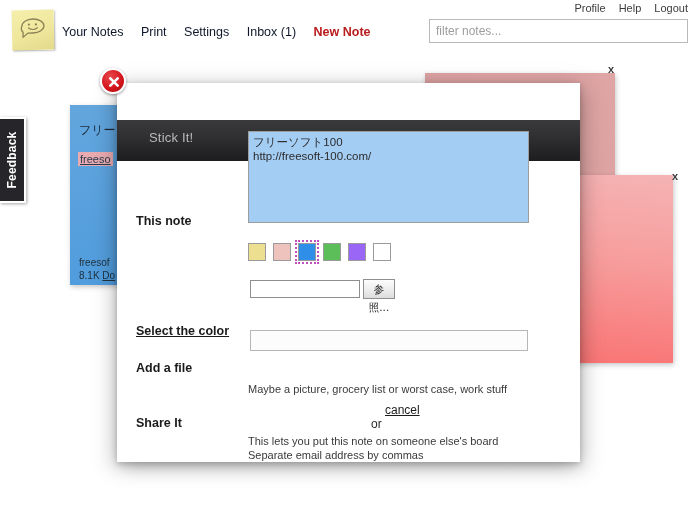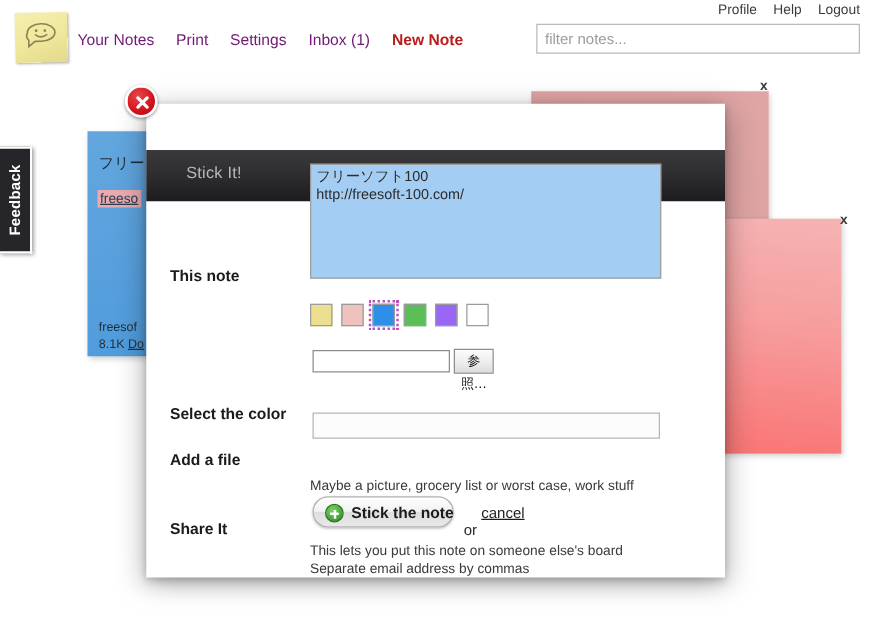--- a/index.html
+++ b/index.html
@@ -57,21 +57,21 @@
   }
   .filter-input::placeholder { color: #9d9d9d; }
 
   .mainnav {
     position: absolute; left: 62px; top: 25px;
     font-size: 12.5px;
     color: #555;
     white-space: nowrap;
   }
   .mainnav a {
-    color: #701a75; text-decoration: none; margin-right: 14px;
+    color: #0f172a; text-decoration: none; margin-right: 14px;
   }
   .mainnav a.active { color: #b91c1c; font-weight: bold; }
 
   .subnav {
     position: absolute; left: 58px; top: 48px;
     font-size: 10.5px;
     color: #9a9a9a;
     white-space: nowrap;
   }
   .subnav a { color: #8d8d8d; text-decoration: none; }
@@ -393,21 +393,21 @@
     <span>Feedback</span>
   </div>
 
   <div class="modal">
     <div class="modal-title">Stick It!</div>
 
     <div class="modal-body">
 
       <div class="row-label" style="left:19px; top:53px;">This note</div>
 
-      <div class="row-label" style="left:19px; top:163px;">Select the color</div>
+      <div class="row-label" style="left:19px; top:163px;text-decoration:underline;">Select the color</div>
 
       <div class="row-label" style="left:19px; top:200px;">Add a file</div>
       <div class="hint" style="left:131px; top:222px;">Maybe a picture, grocery list or worst case, work stuff</div>
 
       <div class="row-label" style="left:19px; top:255px;">Share It</div>
       <div class="hint" style="left:131px; top:274px;">This lets you put this note on someone else's board</div>
       <div class="hint" style="left:131px; top:288px;">Separate email address by commas</div>
 
     </div>
   </div>
@@ -417,24 +417,20 @@
 
   <div class="swatches" style="z-index:51;">
     <span class="sw" style="background:#ecdf8f"></span><span class="sw" style="background:#eec3bd"></span><span class="sw selected" style="background:#2f8fe8"></span><span class="sw" style="background:#5cbe58"></span><span class="sw" style="background:#9966f5"></span><span class="sw" style="background:#ffffff"></span>
   </div>
 
   <div class="file-field" style="z-index:51;"></div>
   <div class="file-btn" style="z-index:51;">参照...</div>
 
   <input class="share-input" type="text" style="z-index: 51;">
 
-  <div class="submit-btn" style="z-index:51;">
-    <span class="plus"></span>
-    <span class="label">Stick the note</span>
-  </div>
   <div class="or-text" style="z-index:51;">or</div>
   <div class="cancel-link" style="z-index:51;">cancel</div>
 
   <div class="modal-close">
     <svg width="14" height="14" viewBox="0 0 14 14">
       <path d="M3.3 3.3 L10.7 10.7 M10.7 3.3 L3.3 10.7" stroke="#ffffff" stroke-width="2.6" stroke-linecap="round"></path>
     </svg>
   </div>
 
   <div class="page-shade"></div>

